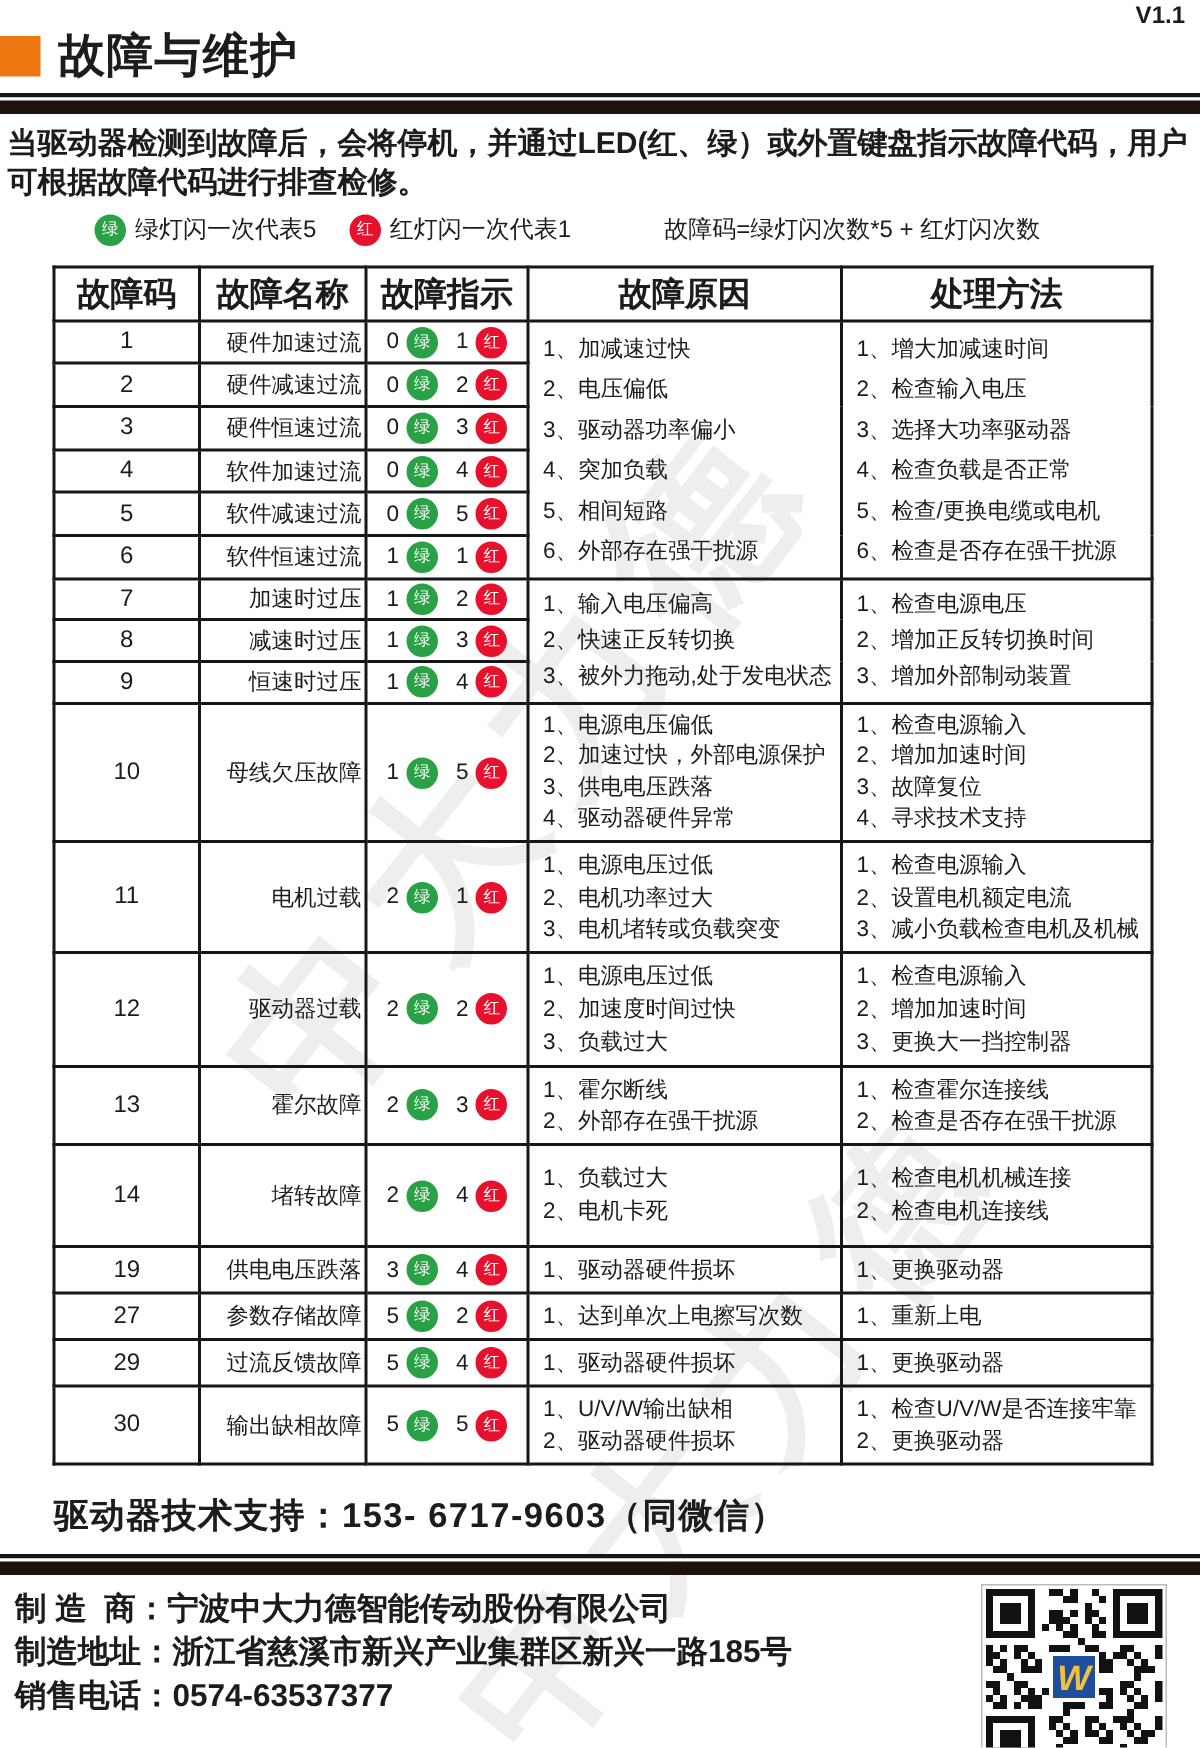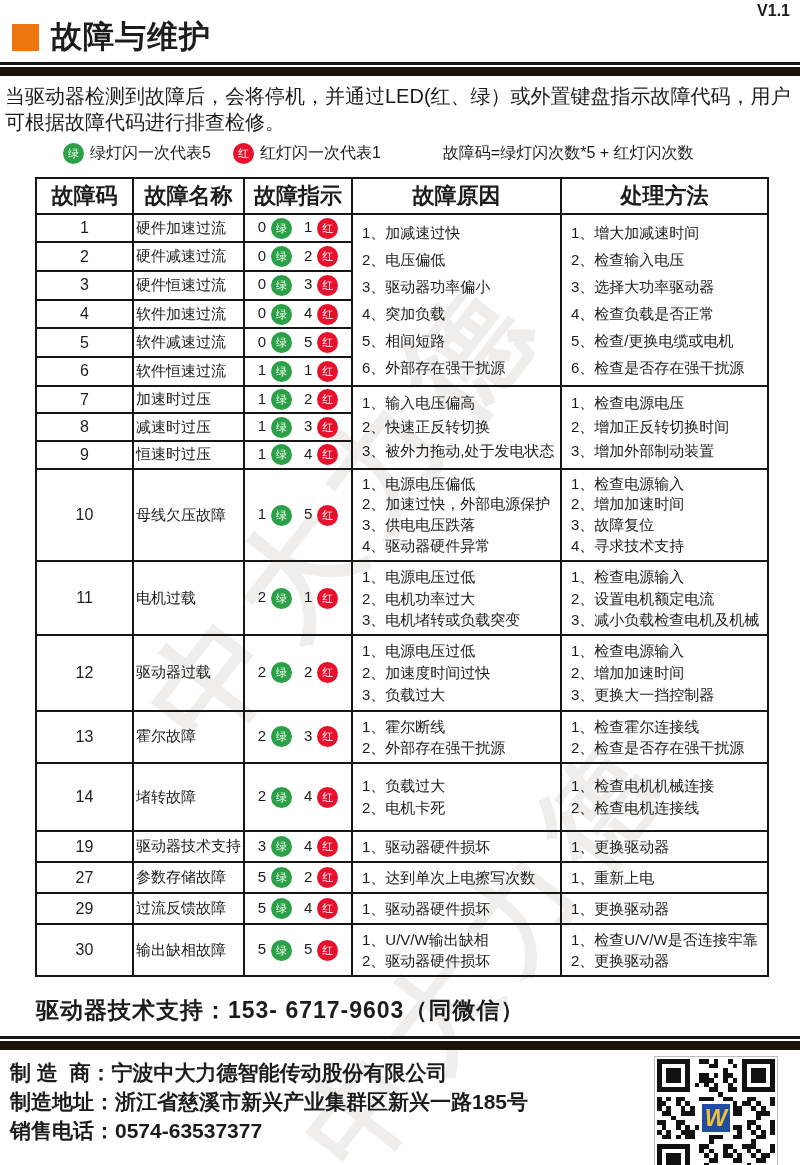--- a/index.html
+++ b/index.html
@@ -15,32 +15,32 @@
     font-weight:bold; white-space:nowrap; pointer-events:none;
     transform:rotate(-52deg); letter-spacing:18px;
   }
   .wm1 { font-size:120px; left:70px;  top:430px; }
   .wm2 { font-size:110px; left:230px; top:880px; }
   .content { position:relative; z-index:1; }
 
   
   .version { position:absolute; top:2px; right:10px; font-size:16px; font-weight:bold; }
   .sec-head { display:flex; align-items:center; gap:12px; }
-  .sec-head.first { padding:16px 0 4px 12px; }
+  .sec-head.first { padding:16px 0 4px 0; }
   .sec-head.second { padding:6px 0 4px 8px; }
   .orange-sq { width:27px; height:27px; background:#ee7611; display:inline-block; }
   .orange-sq.small { width:23px; height:23px; }
   .sec-title { font-size:31px; font-weight:bold; letter-spacing:1px; }
   .sec-title.small { font-size:27px; }
   .rule-thin { height:3px; background:#161616; width:100%; }
   .rule-gap  { height:2px; background:#ffffff; width:100%; }
   .rule-thick{ height:9px; background:#1d120c; width:100%; }
 
   
-  .intro { font-size:20px; font-weight:normal; line-height:1.32; padding:7px 4px 0 5px; }
+  .intro { font-size:20px; font-weight:bold; line-height:1.32; padding:7px 4px 0 5px; }
 
   
   .legend { display:flex; align-items:center; margin:7px 0 0 63px; font-size:16px; }
   .led {
     display:inline-flex; align-items:center; justify-content:center;
     width:21px; height:21px; border-radius:50%;
     color:#ffffff; font-size:11px; line-height:1; flex:0 0 auto;
   }
   .led.green { background:#2aa146; }
   .led.red   { background:#e8112d; }
@@ -51,21 +51,21 @@
   
   table.fault {
     border-collapse:collapse; margin:13px 0 0 35px; width:732px;
     font-size:15px; table-layout:fixed;
   }
   table.fault th, table.fault td {
     border:2px solid #161616; vertical-align:middle;
   }
   table.fault th { font-size:22px; font-weight:bold; height:30px; padding:2px; }
   td.c-code { text-align:center; font-size:16px; }
-  td.c-name { text-align:left; padding:2px; }
+  td.c-name { text-align:right; padding:2px; }
   td.c-ind  { text-align:center; white-space:nowrap; }
   td.c-ind .num { display:inline-block; margin-right:5px; font-size:15px; }
   td.c-ind .led { margin-right:12px; vertical-align:middle; }
   td.c-ind .led:last-child { margin-right:0; }
   td.c-list { padding:4px 4px 4px 9px; }
   .grp0 td { height:25px; }
   .grp1 td { height:25px; }
   .grp3 td { height:62px; }
   .grp4 td { height:62px; }
   .grp5 td { height:48px; }
@@ -266,21 +266,21 @@
             <div>1、负载过大</div>
             <div>2、电机卡死</div>
           </td>
           <td class="c-list" rowspan="1" style="line-height: 1.5;">
             <div>1、检查电机机械连接</div>
             <div>2、检查电机连接线</div>
           </td>
         </tr>
         <tr class="grp7">
           <td class="c-code">19</td>
-          <td class="c-name">驱动器技术支持</td>
+          <td class="c-name">供电电压跌落</td>
           <td class="c-ind"><span class="num">3</span><span class="led green">绿</span><span class="num">4</span><span class="led red">红</span></td>
           <td class="c-list" rowspan="1" style="line-height: 1.4;">
             <div>1、驱动器硬件损坏</div>
           </td>
           <td class="c-list" rowspan="1" style="line-height: 1.4;">
             <div>1、更换驱动器</div>
           </td>
         </tr>
         <tr class="grp8">
           <td class="c-code">27</td>

